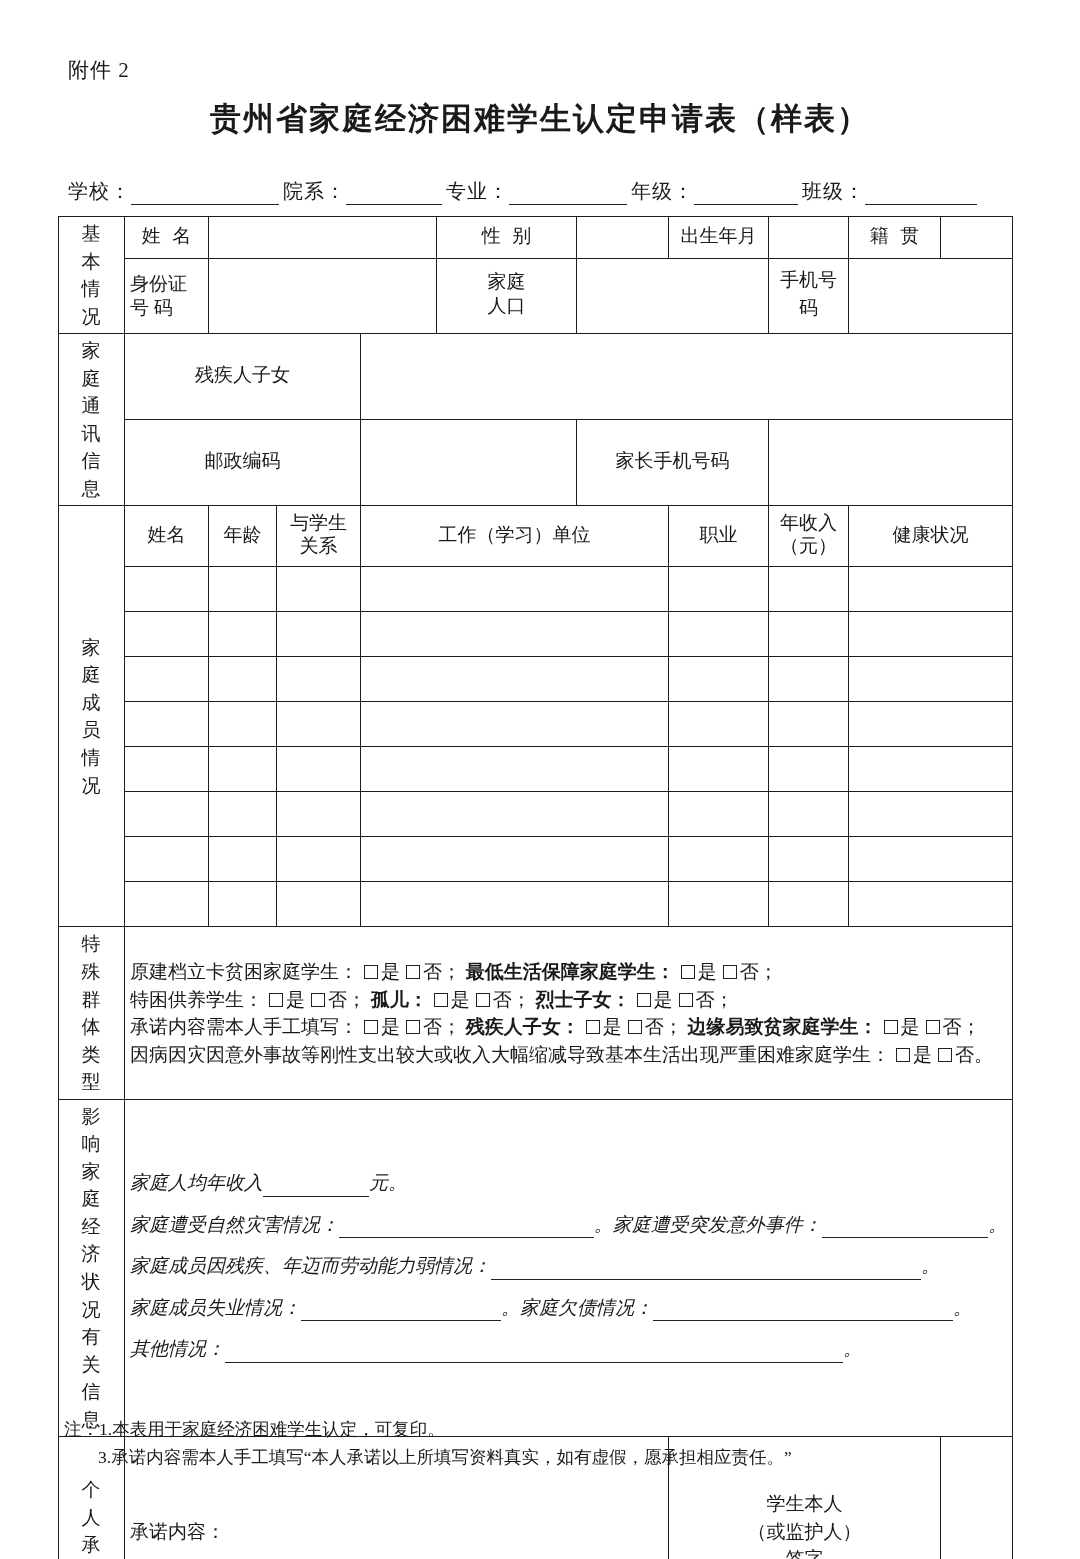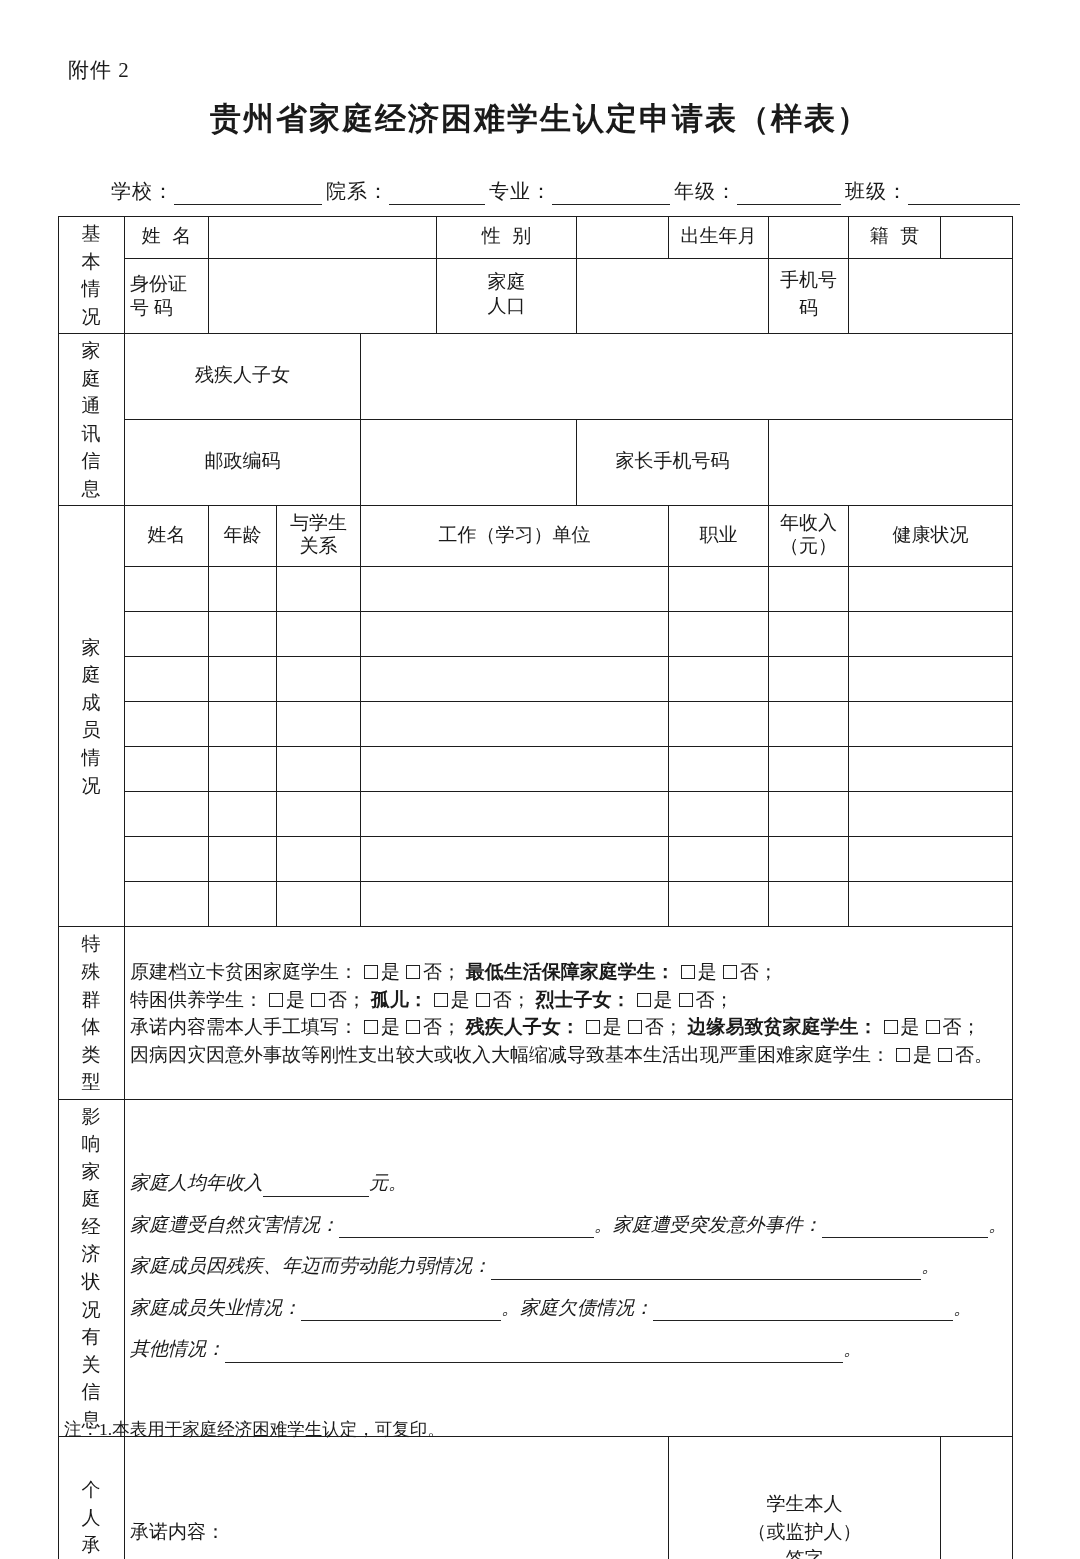--- a/index.html
+++ b/index.html
@@ -19,21 +19,21 @@
 
   .doc-title{
     position:absolute;left:0;top:98px;width:1080px;
     text-align:center;
     font-size:31px;font-weight:bold;letter-spacing:2px;
   }
 
   .headline{
     position:absolute;left:68px;top:178px;width:944px;
     font-size:20px;letter-spacing:1px;
-    display:flex;align-items:flex-end;margin-left:43px;
+    display:flex;align-items:flex-end;
   }
   .headline .lbl{white-space:nowrap;}
   .headline .fill{
     border-bottom:1.4px solid #222;
     display:inline-block;
     height:17px;
   }
   .f1{width:148px;margin-right:4px;}
   .f2{width:96px;margin-right:4px;}
   .f3{width:118px;margin-right:4px;}
@@ -376,15 +376,18 @@
       </td>
       <td></td>
     </tr>
   </tbody>
     </table>
 
   <div class="notes">
     <div class="nrow">
       <span>注：</span><span>1.本表用于家庭经济困难学生认定，可复印。</span>
     </div>
+    <div class="nrow ind">
+      <span>3.承诺内容需本人手工填写“本人承诺以上所填写资料真实，如有虚假，愿承担相应责任。”</span>
+    </div>
   </div>
 
 </div>
 
 </body></html>

